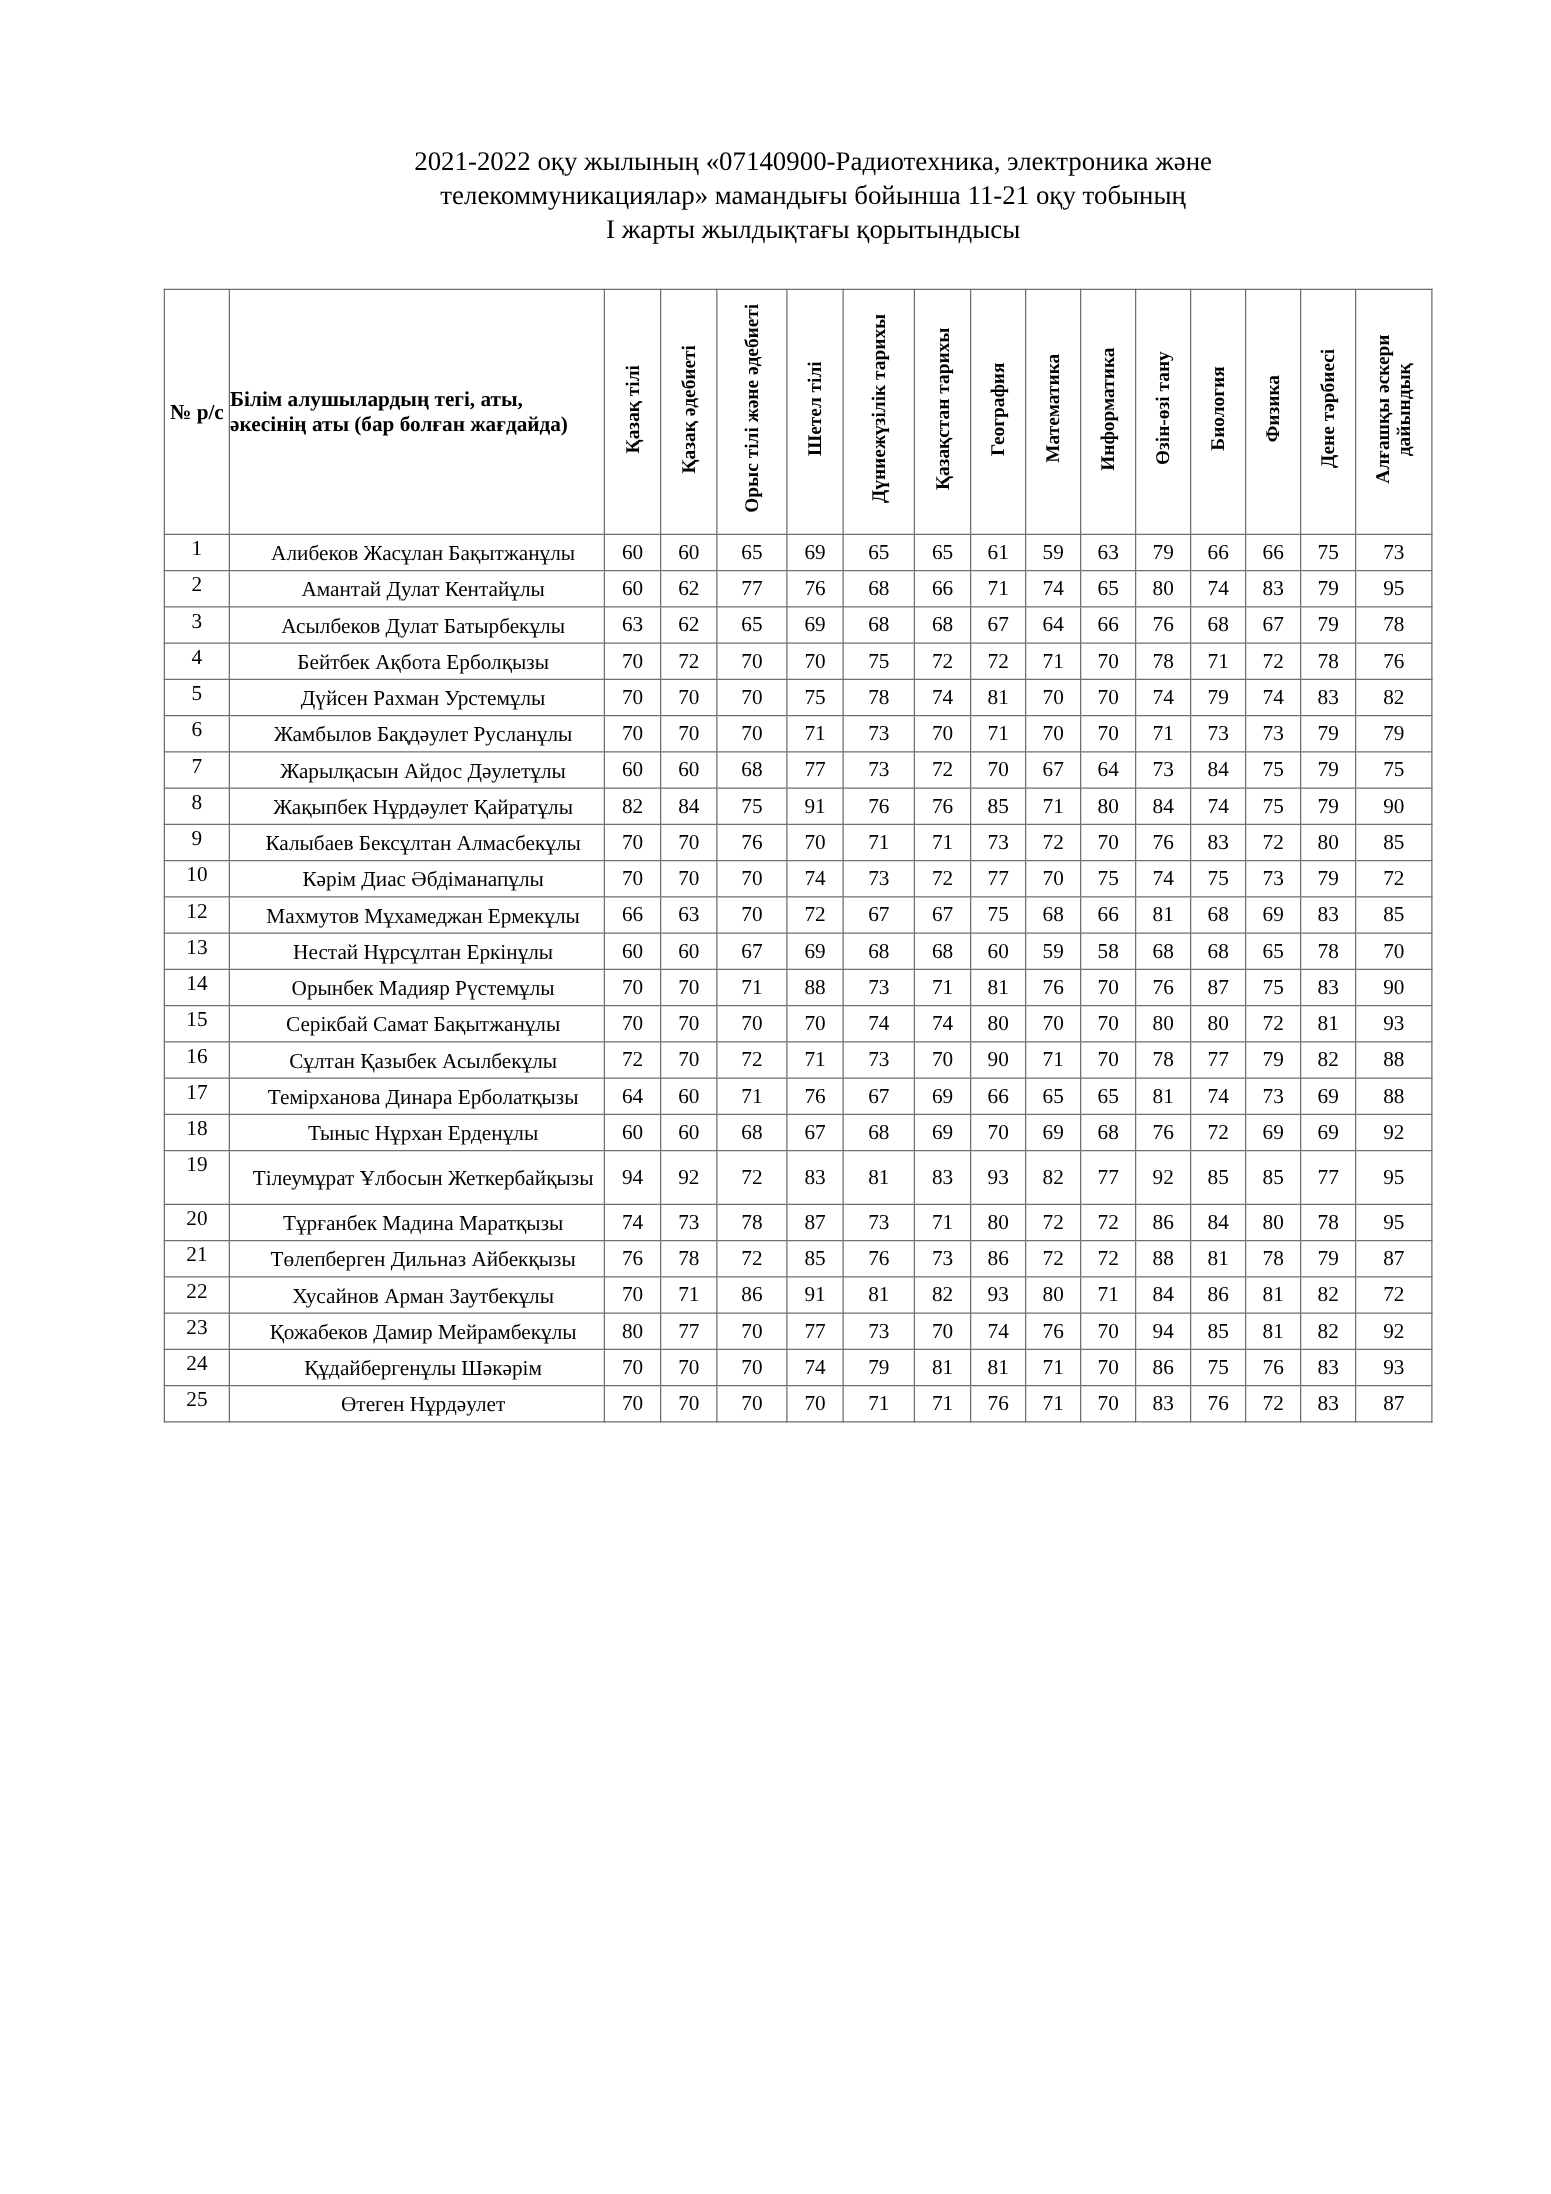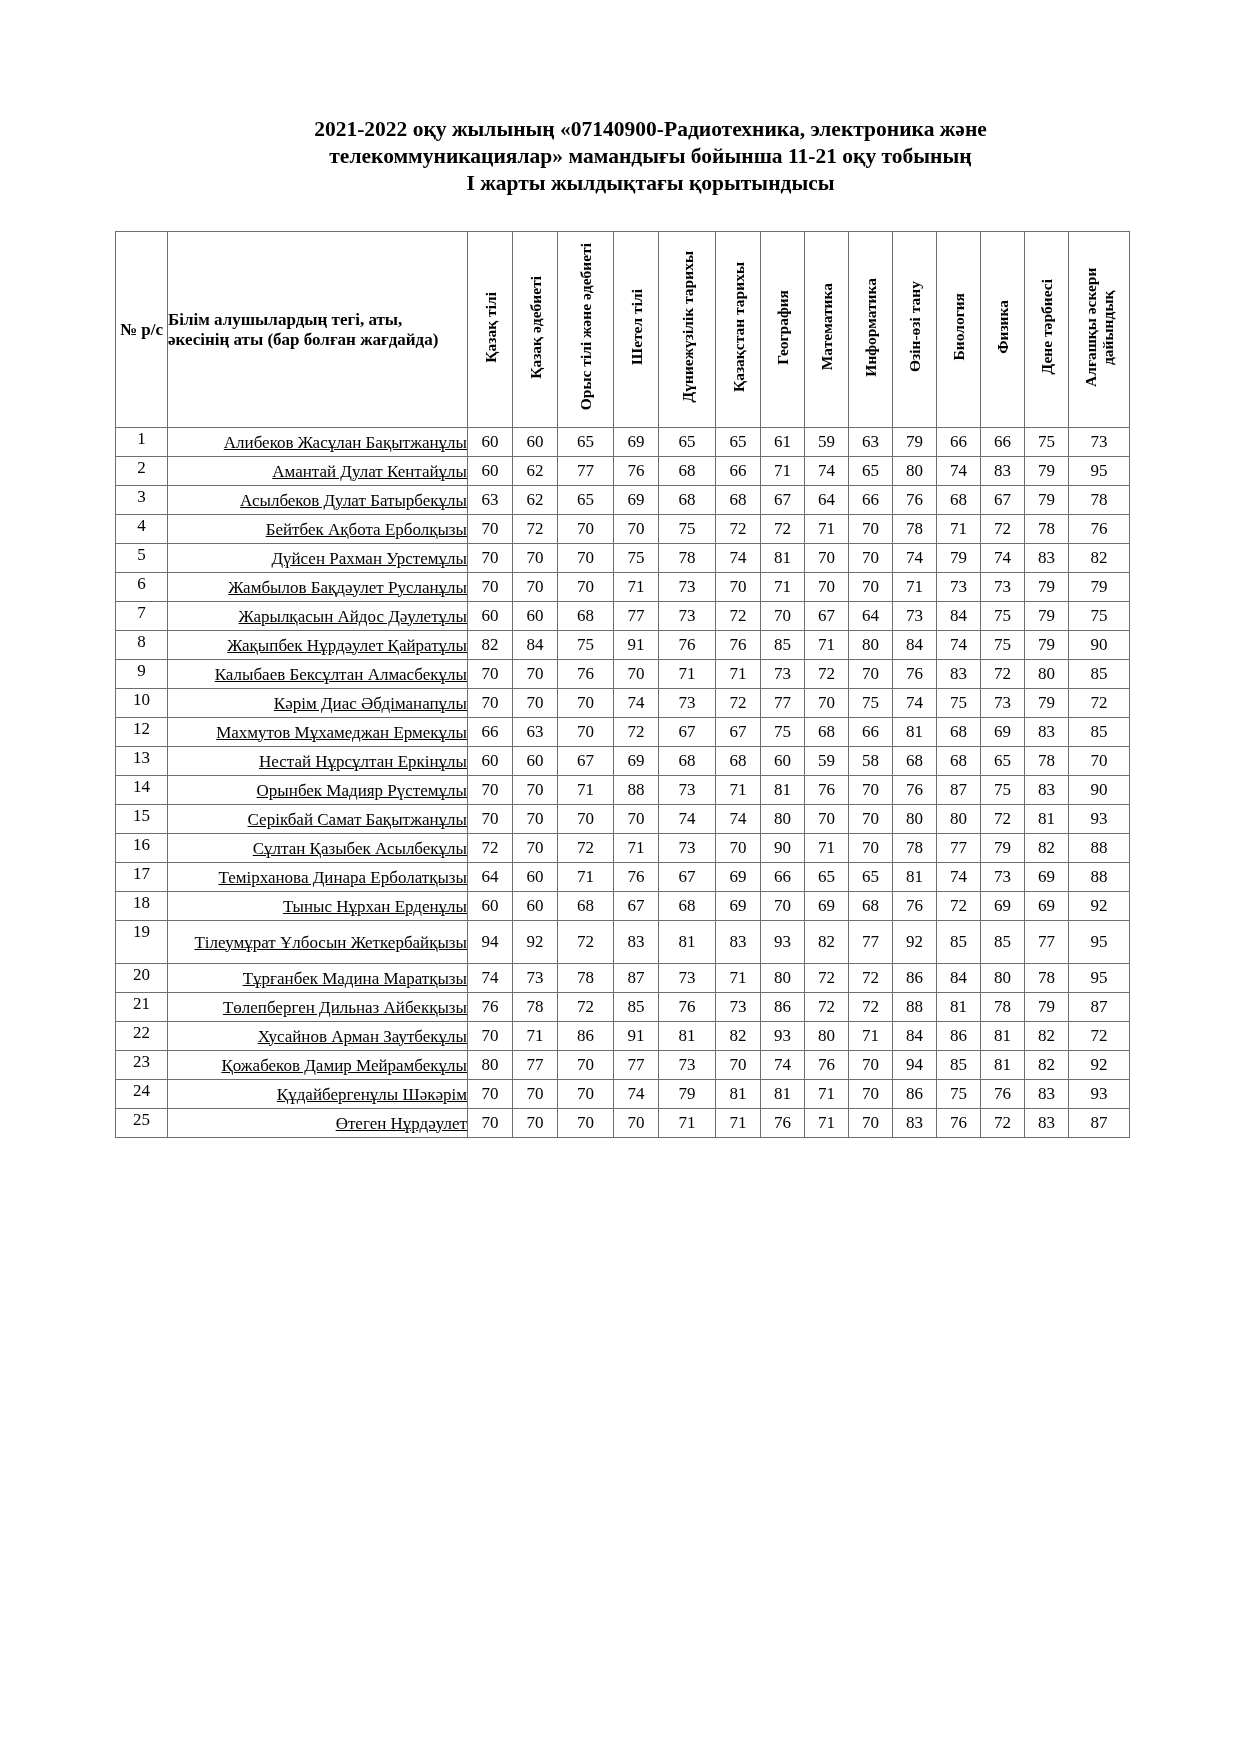--- a/index.html
+++ b/index.html
@@ -1,40 +1,40 @@
 <!DOCTYPE html>
 <html><head>
 <meta charset="utf-8">
 <style>
   html, body { margin:0; padding:0; background:#ffffff; }
   body { width:1241px; height:1755px; position:relative; font-family:"Liberation Serif", "DejaVu Serif", serif; color:#000; }
   .title {
     position:absolute; left:0; top:116px; width:1241px; text-align:center;
-    font-weight:bold; font-size:21.5px; line-height:27px;
+    font-weight:normal; font-size:21.5px; line-height:27px;
   }
   .title div { margin-left:60px; }
   table.grades {
-    position:absolute; left:115px; top:231px;
+    position:absolute; left:131px; top:231px;
     border-collapse:collapse; table-layout:fixed;
     width:1014px;
   }
   table.grades td, table.grades th {
     border:1.5px solid #6e6e6e; padding:0; font-size:17px;
   }
   th { font-weight:bold; }
   th.num-h { width:50px; font-size:16px; line-height:20px; text-align:center; }
   th.name-h { width:300px; font-size:16px; line-height:20px; text-align:left; padding:0 10px; }
   th.subj { height:195px; vertical-align:middle; text-align:center; }
   th.subj .rot {
     writing-mode:vertical-rl; transform:rotate(180deg);
     display:inline-block; font-size:15.5px; line-height:17px; text-align:center;
     white-space:normal; max-height:185px;
   }
   td.no { text-align:center; vertical-align:top; height:28px; line-height:22px; }
-  td.name { text-align:right; padding-left:10px !important; line-height:21px; vertical-align:middle;text-decoration:underline; }
+  td.name { text-align:center; padding-left:10px !important; line-height:21px; vertical-align:middle; }
   td.score { text-align:center; vertical-align:middle; }
   tr.tall td.no { height:42px; }
 </style>
 </head>
 <body>
 
 <div class="title">
   <div>2021-2022 оқу жылының «07140900-Радиотехника, электроника және</div>
   <div>телекоммуникациялар» мамандығы  бойынша 11-21 оқу тобының</div>
   <div>І жарты жылдықтағы қорытындысы</div>

